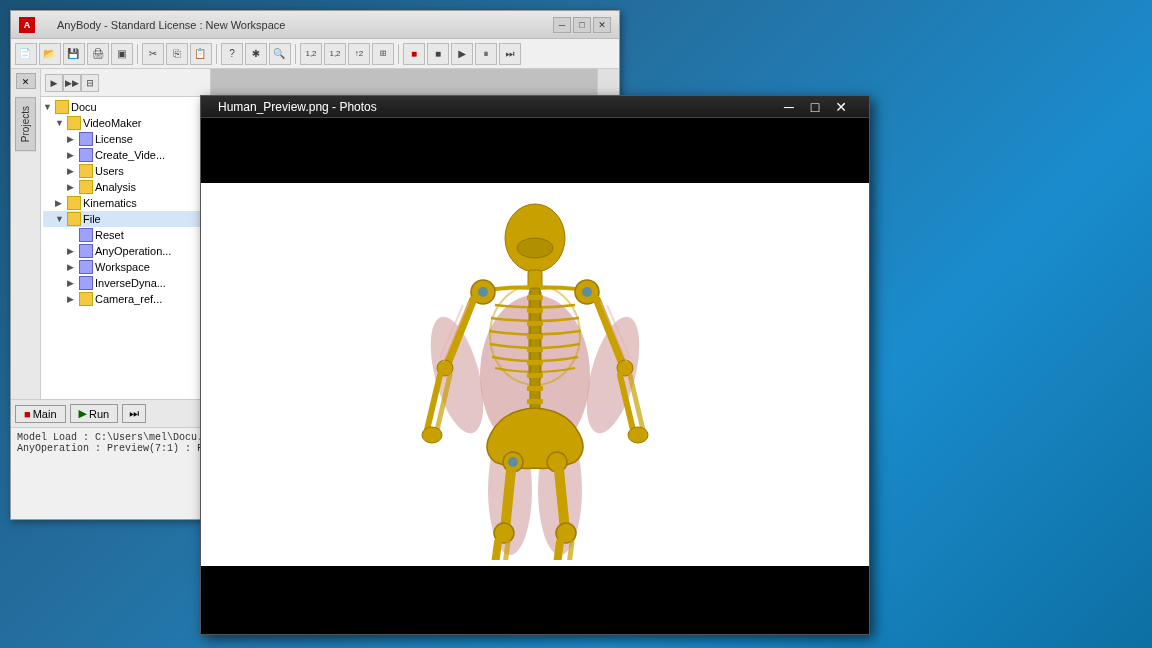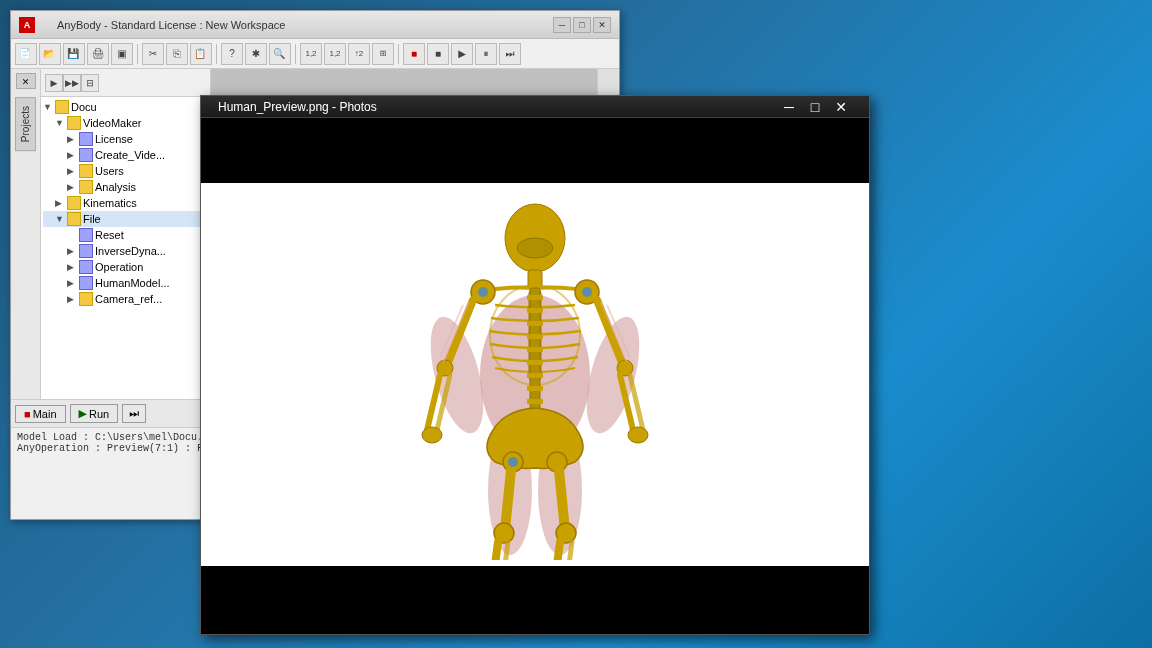--- a/index.html
+++ b/index.html
@@ -515,37 +515,37 @@
           <span class="tree-expand"> </span>
           <span class="tree-icon gear-icon"></span>
           <span>Reset</span>
         </div>
 
         <div class="tree-item">
           <span class="tree-indent"></span>
           <span class="tree-indent"></span>
           <span class="tree-expand">▶</span>
           <span class="tree-icon gear-icon"></span>
+          <span>AnyOperation...</span>
+        </div>
+
+        <div class="tree-item">
+          <span class="tree-indent"></span>
+          <span class="tree-indent"></span>
+          <span class="tree-expand">▶</span>
+          <span class="tree-icon gear-icon"></span>
+          <span>Workspace</span>
+        </div>
+
+        <div class="tree-item">
+          <span class="tree-indent"></span>
+          <span class="tree-indent"></span>
+          <span class="tree-expand">▶</span>
+          <span class="tree-icon gear-icon"></span>
           <span>InverseDyna...</span>
-        </div>
-
-        <div class="tree-item">
-          <span class="tree-indent"></span>
-          <span class="tree-indent"></span>
-          <span class="tree-expand">▶</span>
-          <span class="tree-icon gear-icon"></span>
-          <span>Operation</span>
-        </div>
-
-        <div class="tree-item">
-          <span class="tree-indent"></span>
-          <span class="tree-indent"></span>
-          <span class="tree-expand">▶</span>
-          <span class="tree-icon gear-icon"></span>
-          <span>HumanModel...</span>
         </div>
 
         <div class="tree-item">
           <span class="tree-indent"></span>
           <span class="tree-indent"></span>
           <span class="tree-expand">▶</span>
           <span class="tree-icon folder-icon"></span>
           <span>Camera_ref...</span>
         </div>
 

